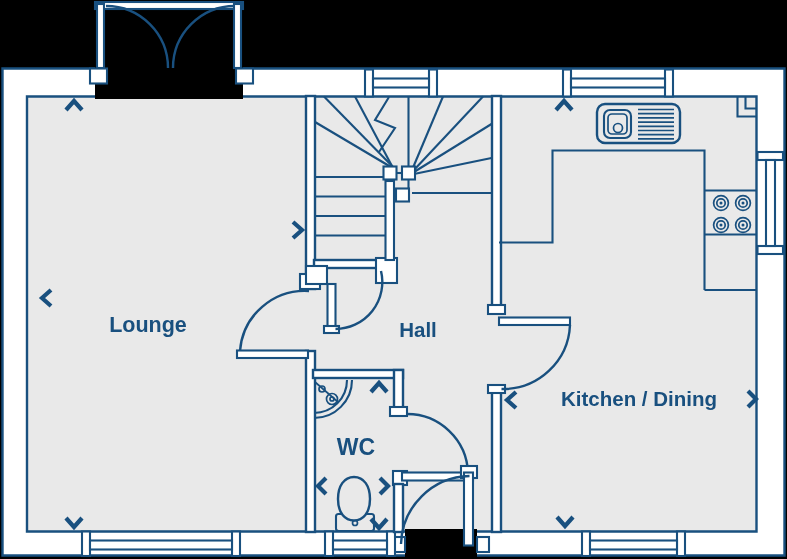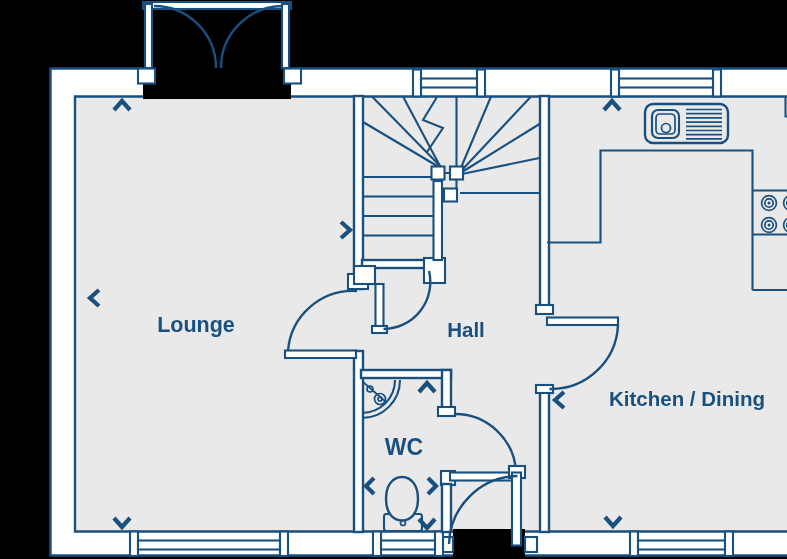--- a/index.html
+++ b/index.html
@@ -1,16 +1,16 @@
 <!DOCTYPE html>
 <html style="--c-line: #19507f; --c-floor: #e9e9e9; --c-wall: #ffffff; --c-outside: #000000;"><head>
 <meta charset="utf-8">
 <style>
   html,body{margin:0;padding:0;background:#000;}
-  .stage{width:675px;height:559px;position:relative;background:var(--c-outside,#000);margin-left:48px;}
+  .stage{width:675px;height:559px;position:relative;background:var(--c-outside,#000);}
   svg{display:block;}
   
   .w{fill:var(--c-wall,#fff);stroke:var(--c-line,#19507f);stroke-width:2.4;}
   
   .ln{fill:none;stroke:var(--c-line,#19507f);stroke-width:2.4;}
   .thin{stroke-width:2.1;}
   .hair{stroke-width:1.7;}
   .blk{fill:var(--c-outside,#000);stroke:none;}
   .floor{fill:var(--c-floor,#e9e9e9);stroke:none;}
   .gfill{fill:var(--c-floor,#e9e9e9);stroke:var(--c-line,#19507f);stroke-width:2.4;}

